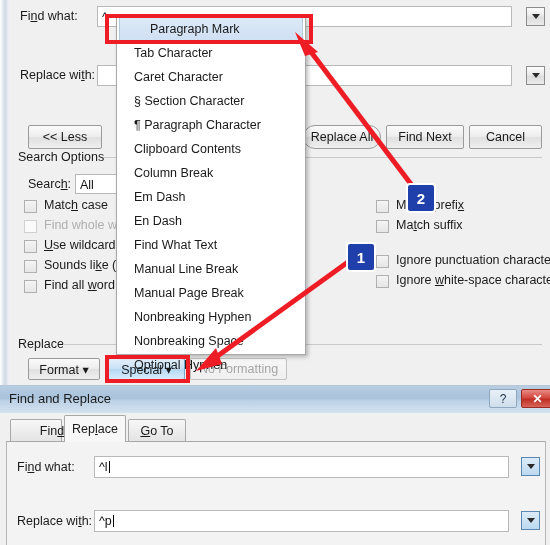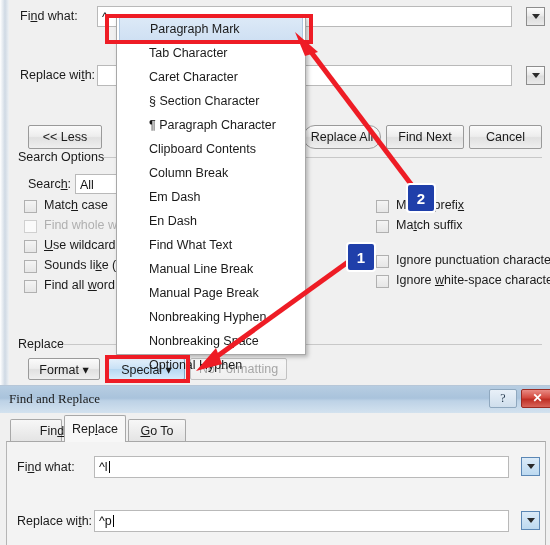--- a/index.html
+++ b/index.html
@@ -112,21 +112,21 @@
     border: 1px solid #a8a8a8;
     box-sizing: border-box;
     box-shadow: 2px 2px 4px rgba(0,0,0,0.25);
     z-index: 20;
     margin-left: 11px;
   }
   .menu-item {
     position: relative;
     height: 24px;
     line-height: 24px;
-    padding-left: 32px;
+    padding-left: 17px;
     font-size: 12.5px;
     color: #1a1a1a;
     box-sizing: border-box;
     white-space: nowrap;
   }
   .menu-item.sel {
     background: linear-gradient(to bottom, #dce9f7 0%, #cfe0f3 100%);
     border: 1px solid #b0c8e0;
     margin: 0 2px;
     height: 24px;
@@ -161,21 +161,20 @@
     position: absolute;
     left: 0; top: 385px;
     width: 550px; height: 160px;
     background: #f0f0f0;
     border-top: 1px solid #b7c7d8;
     overflow: hidden;
   }
   #lower-titlebar {
     position: absolute; left: 0; top: 0; width: 550px; height: 27px;
     background: linear-gradient(to bottom, #b7cde2 0%, #a9c3dc 45%, #bdd2e6 55%, #d3e2ef 100%);
-    font-family: Liberation Serif, serif;
   }
   #lower-title-text {
     position: absolute; left: 9px; top: 5px;
     font-size: 13px; color: #1b1b1b; white-space: nowrap;
   }
   .tb-btn {
     position: absolute; top: 3px;
     width: 28px; height: 19px;
     box-sizing: border-box;
     border: 1px solid #8fa8bf;

